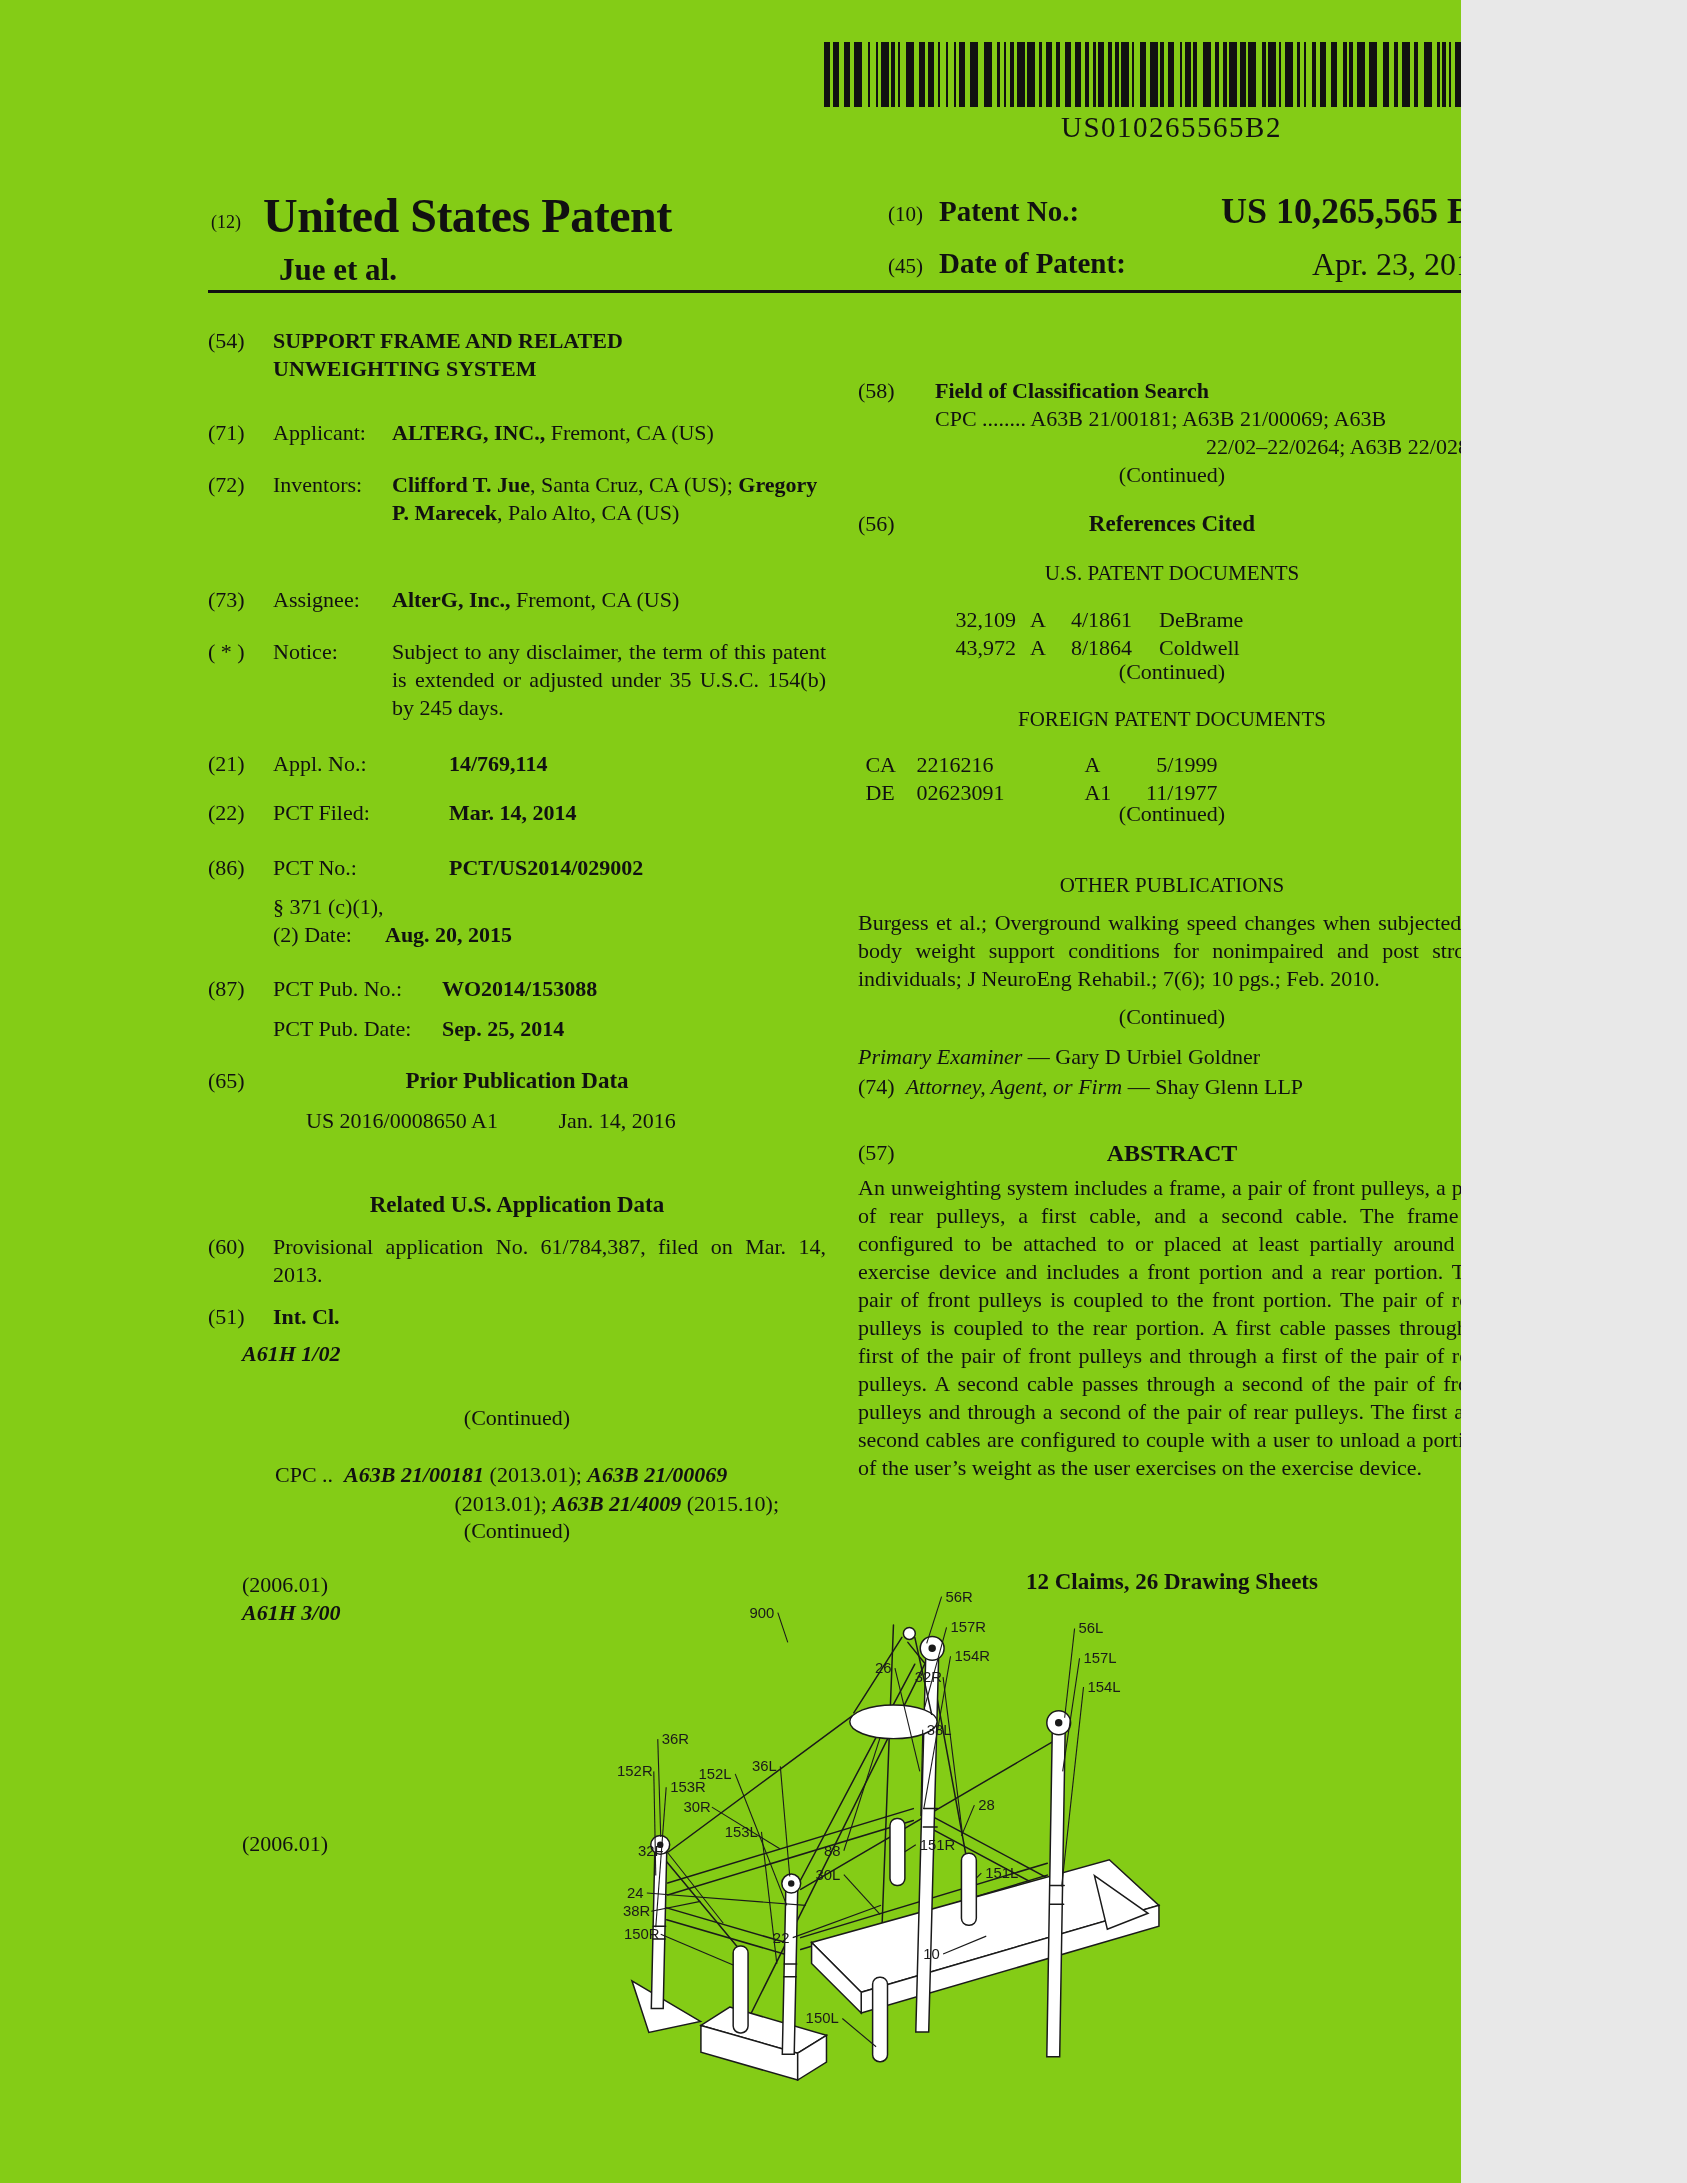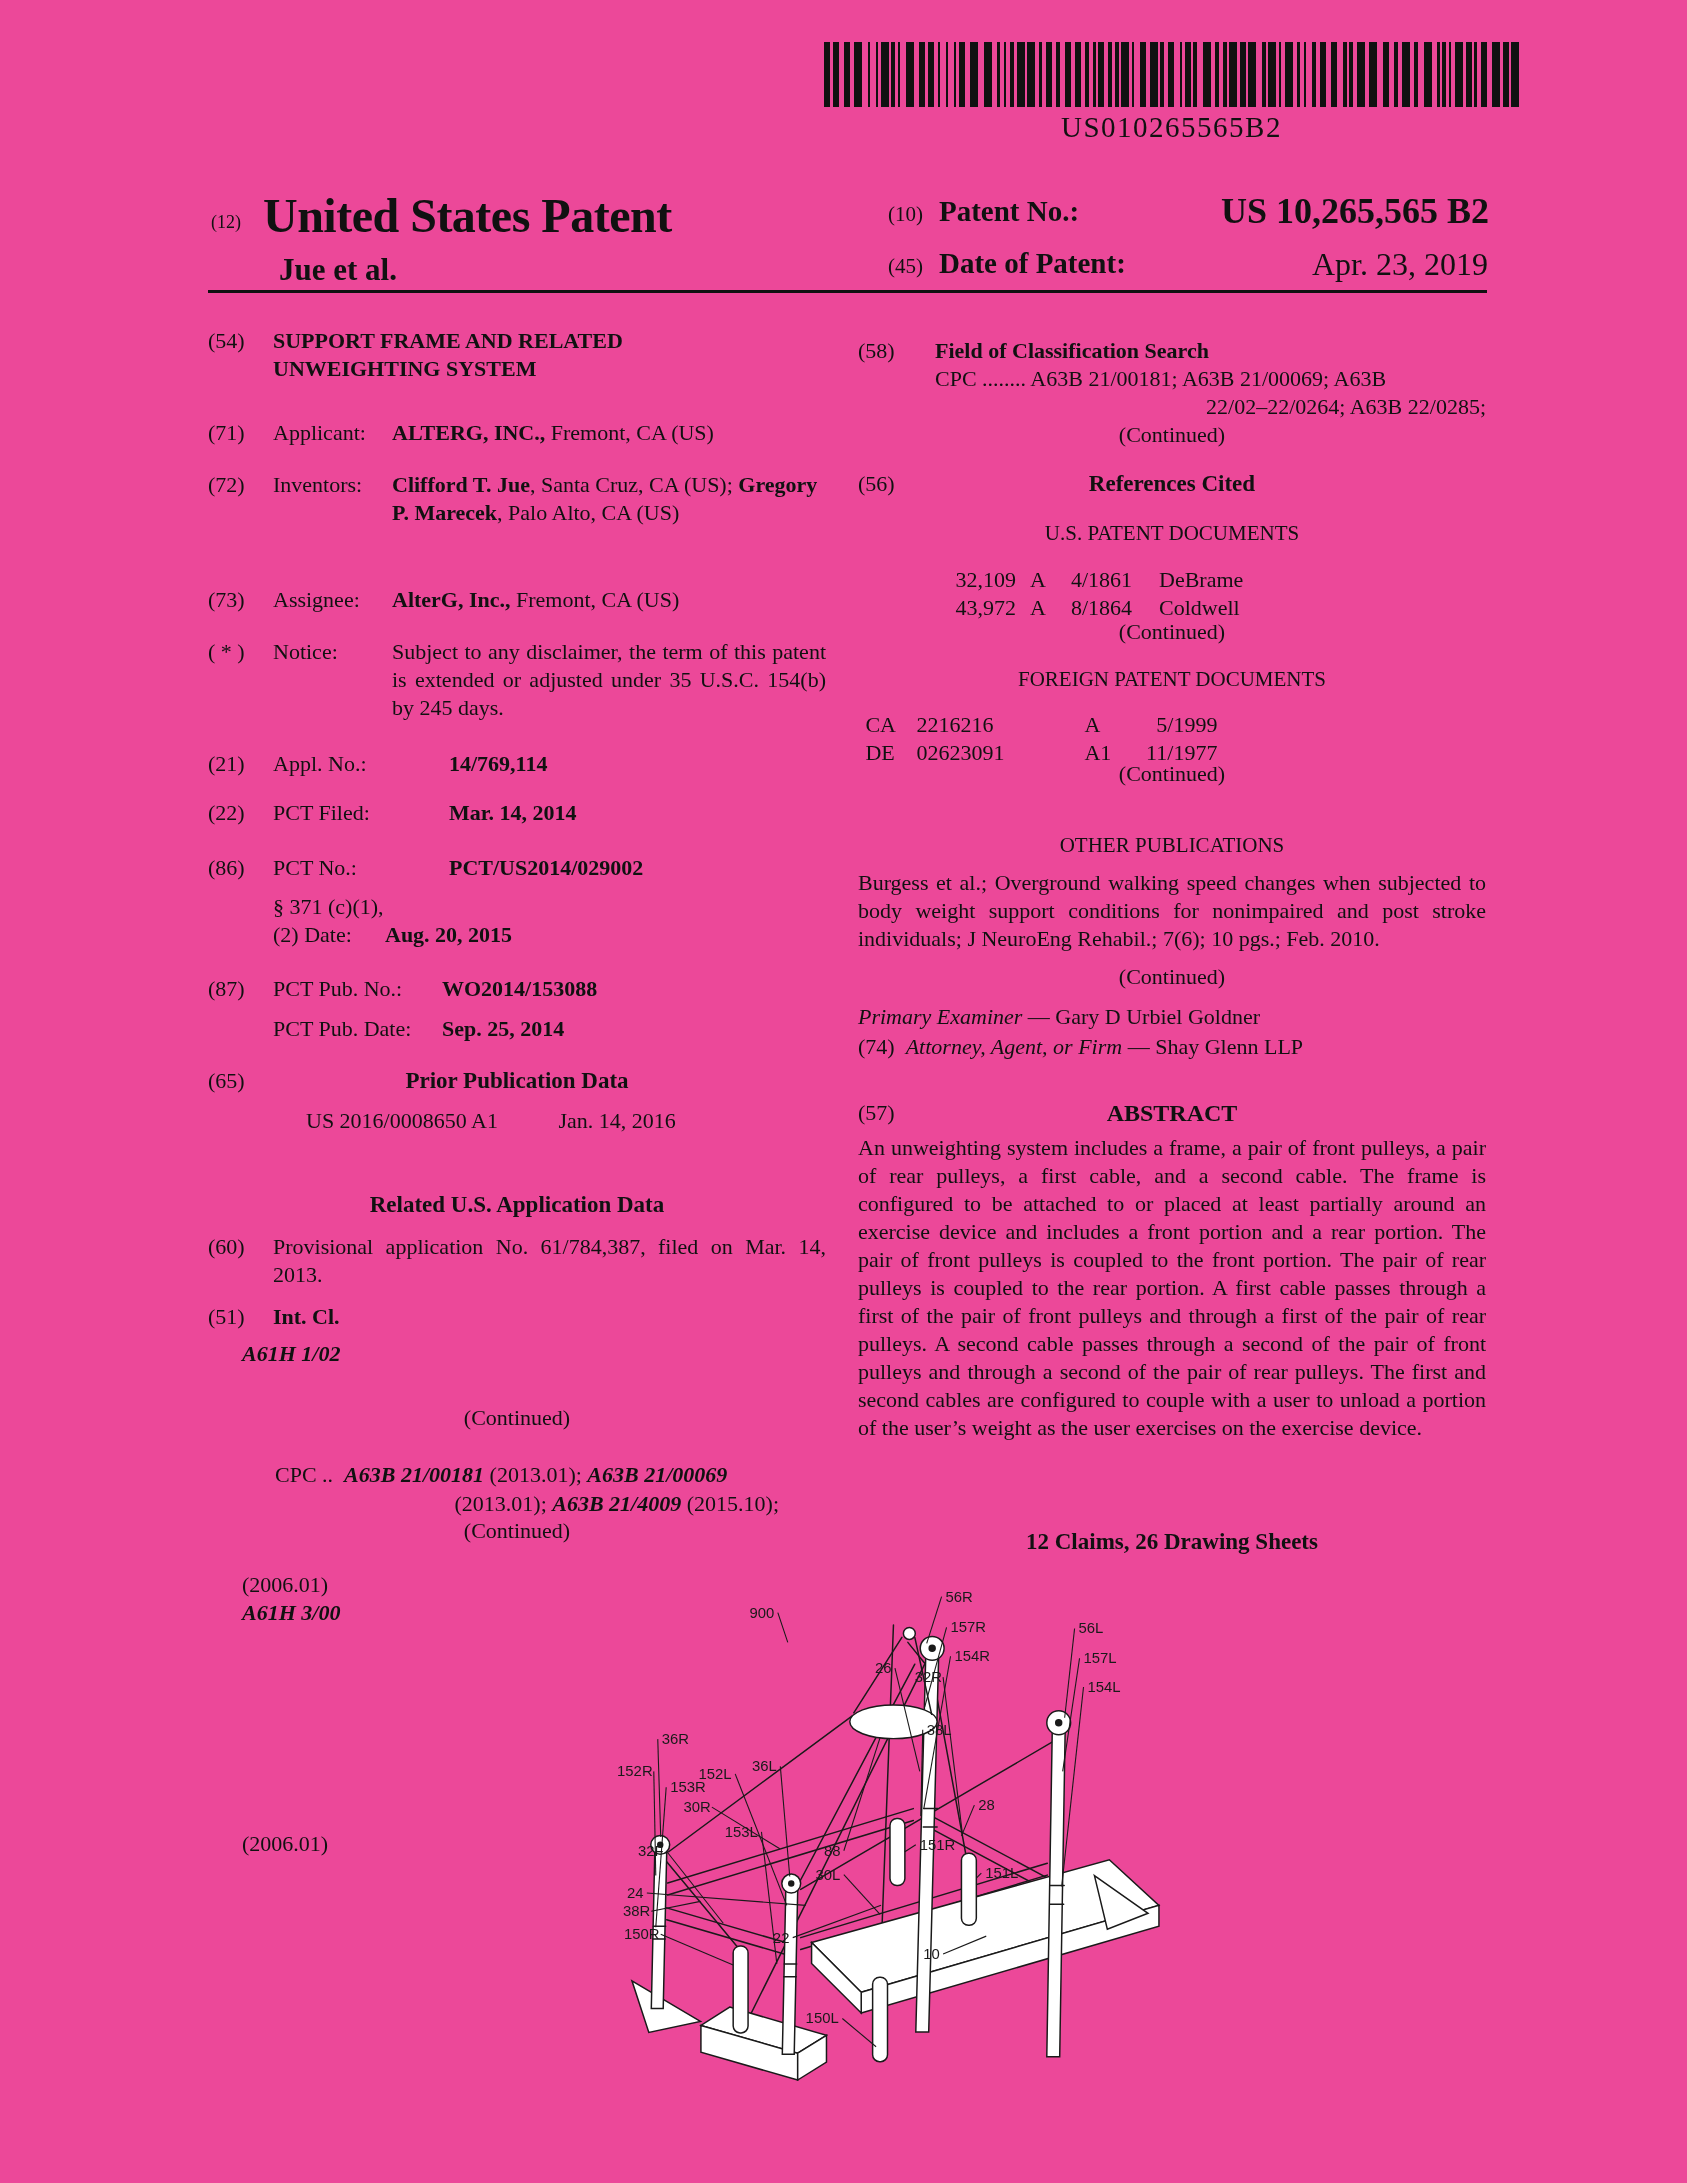--- a/index.html
+++ b/index.html
@@ -1,21 +1,21 @@
 <!DOCTYPE html>
 <html style="font-size:8px"><head>
 <meta charset="utf-8">
 <style>
   html,body{margin:0;padding:0;background:#e8e8e8;}
-  #page{position:relative;width:1687px;height:2183px;background:#ec4899;
+  #page{position:relative;width:1461px;height:2183px;background:#84cc16;
         font-family:"Liberation Serif","DejaVu Serif",serif;color:#111;overflow:hidden;}
   .abs{position:absolute;}
   .sec{position:absolute;font-size:22px;line-height:28px;}
   .leftcol{left:208px;width:618px;}
-  .rightcol{left:858px;width:628px;}
+  .rightcol{left:858px;width:628px;margin-top:40px;}
   .b{font-weight:bold;}
   .i{font-style:italic;}
   .bi{font-weight:bold;font-style:italic;}
   .center{text-align:center;}
   .right{text-align:right;}
   .just{text-align:justify;}
   .row{display:flex;align-items:flex-start;}
   .tag{flex:0 0 65px;}
   .lbl{flex:0 0 119px;}
   .lblw{flex:0 0 176px;}

